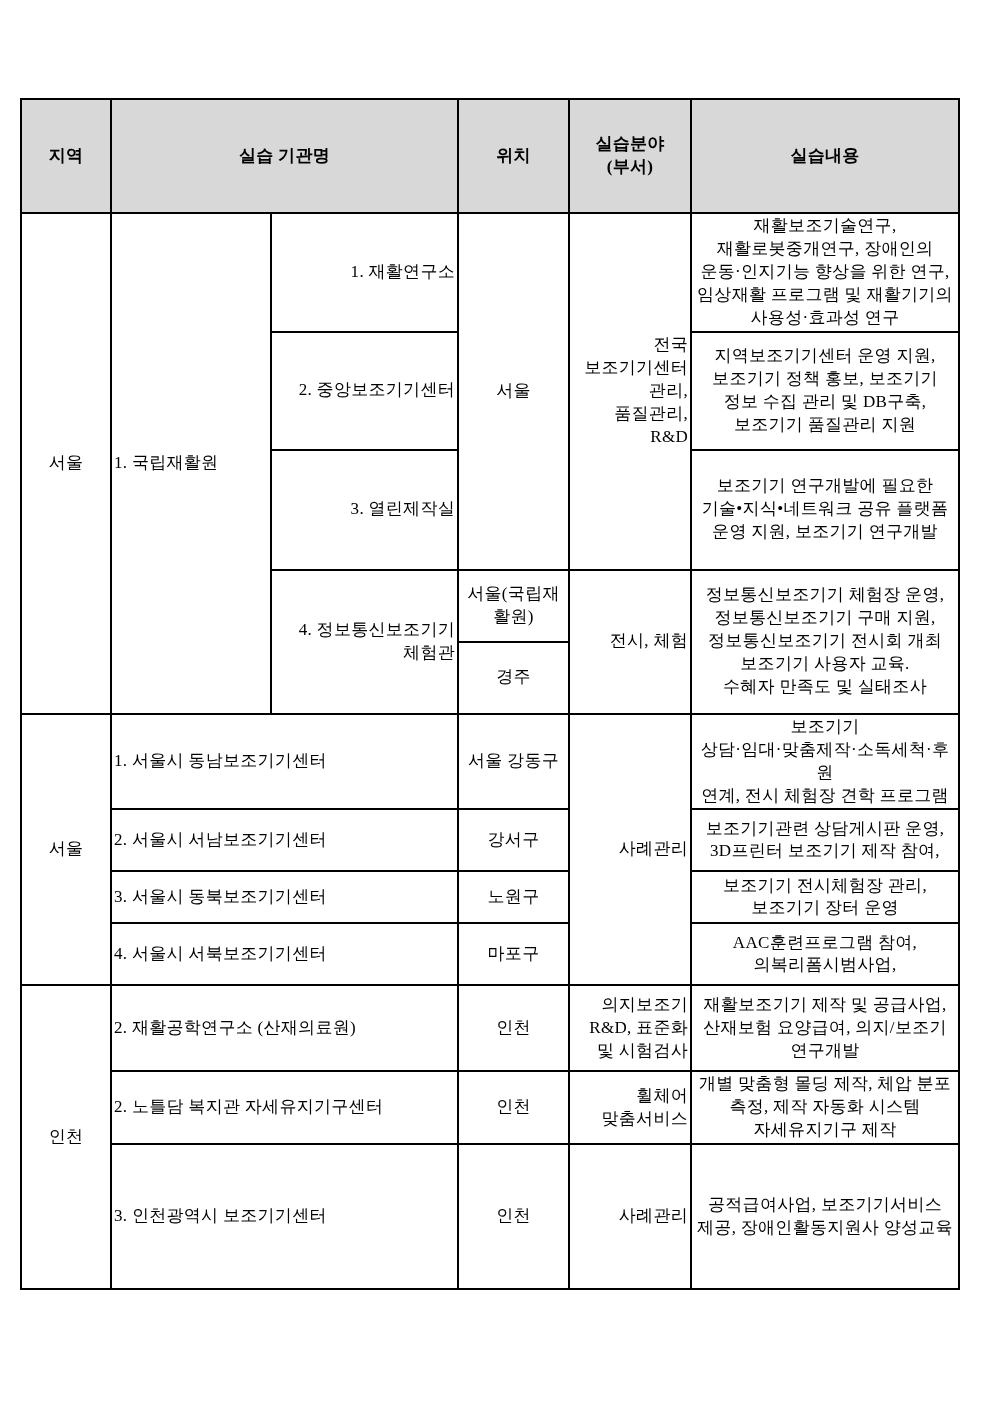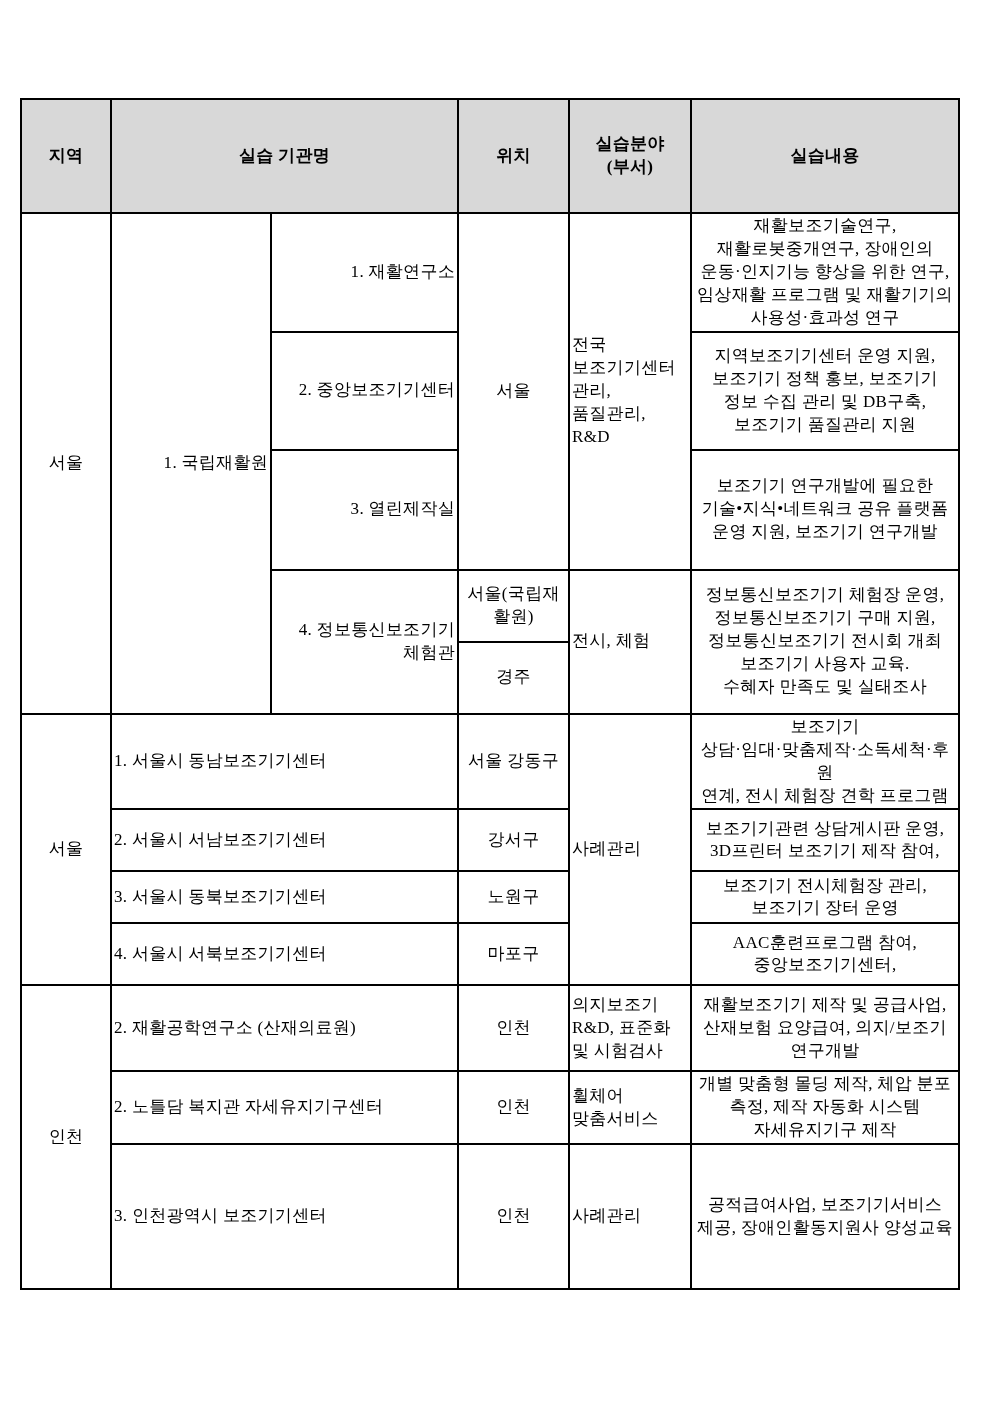--- a/index.html
+++ b/index.html
@@ -40,25 +40,25 @@
     line-height: 1.35;
     letter-spacing: 0.3px;
   }
   table.practicum th {
     background: #d8d8d8;
     font-weight: bold;
     font-size: 17px;
     text-align: center;
   }
   td.c-region   { text-align: center; }
-  td.c-org      { text-align: right; padding-left: 3px; }
+  td.c-org      { text-align: left; padding-left: 3px; }
   td.c-sub      { text-align: right; padding-left: 3px; }
   td.c-org2     { text-align: left; padding-left: 3px; }
   td.c-loc      { text-align: center; }
-  td.c-field    { text-align: left; font-size: 15px; margin-top: 44px; }
+  td.c-field    { text-align: right; font-size: 15px; margin-top: 44px; }
   td.c-content  { text-align: center; font-size: 14px; line-height: 1.42; letter-spacing: 0px; }
 </style>
 </head>
 <body>
 
 <div class="page">
   <div class="tbl-wrap">
     <table class="practicum">
       <colgroup>
         <col style="width:90px">
@@ -141,21 +141,21 @@
       <tr style="height:52px">
         <td class="c-org2" colspan="2">3. 서울시 동북보조기기센터</td>
         <td class="c-loc">노원구</td>
         <td class="c-content">보조기기 전시체험장 관리,
 보조기기 장터 운영</td>
       </tr>
       <tr style="height:62px">
         <td class="c-org2" colspan="2">4. 서울시 서북보조기기센터</td>
         <td class="c-loc">마포구</td>
         <td class="c-content">AAC훈련프로그램 참여,
-중앙보조기기센터,</td>
+의복리폼시범사업,</td>
       </tr>
 
       <tr style="height:86px">
         <td class="c-region" rowspan="3">인천</td>
         <td class="c-org2" colspan="2">2. 재활공학연구소 (산재의료원)</td>
         <td class="c-loc">인천</td>
         <td class="c-field">의지보조기
 R&amp;D, 표준화
 및 시험검사</td>
         <td class="c-content">재활보조기기 제작 및 공급사업,

